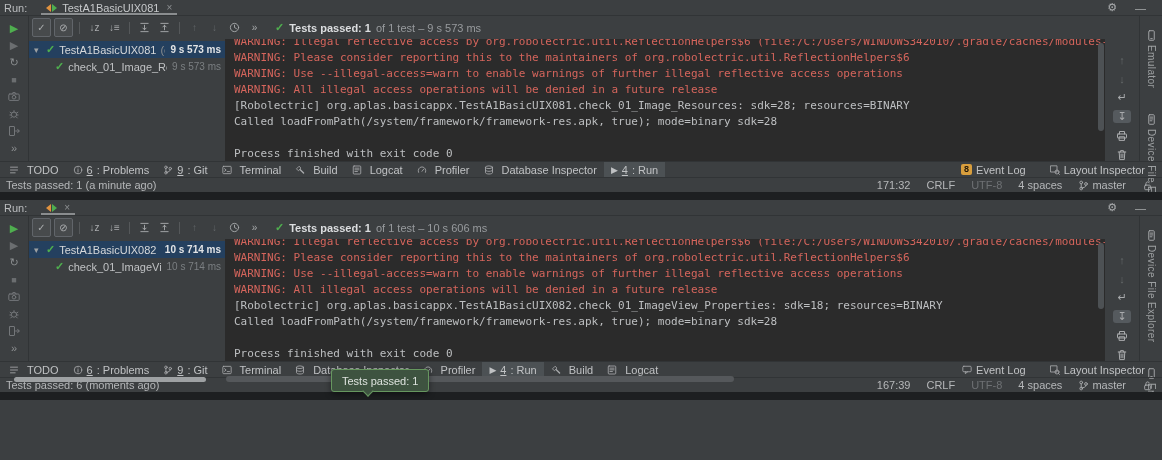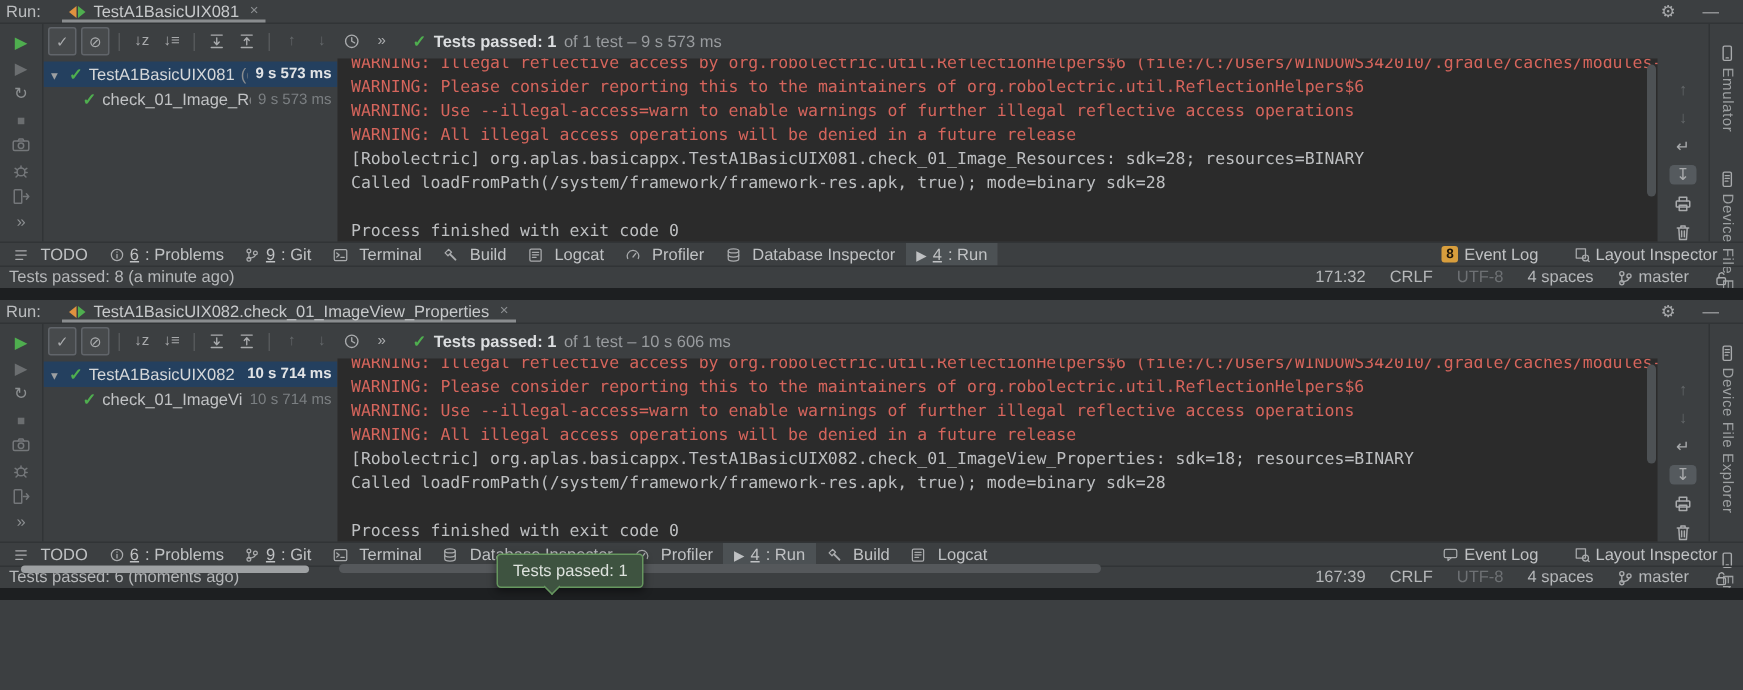--- a/index.html
+++ b/index.html
@@ -396,21 +396,21 @@
         <span class="twi">
             <svg class="i s10">
               <use href="#sym-layout"></use>
             </svg>
             <span>Layout Inspector</span>
           </span>
       </div>
     </div>
 
     <div class="sbar">
-      <span>Tests passed: 8 (a minute ago)</span>
+      <span>Tests passed: 1 (a minute ago)</span>
       <div class="sbr">
         <span>171:32</span>
         <span>CRLF</span>
         <span class="dim">UTF-8</span>
         <span>4 spaces</span>
         <span class="git">
             <svg class="i s11">
               <use href="#sym-branch"></use>
             </svg>
             <span>master</span>
@@ -424,21 +424,20 @@
   </div>
 
   <div class="panel">
     <div class="hdr">
       <span class="runlbl">Run:</span>
       <div class="tab">
         <span class="tabicon">
             <i class="l"></i>
             <i class="r"></i>
           </span>
-        <span class="tabtitle">TestA1BasicUIX082.check_01_ImageView_Properties</span>
         <span class="tabx">×</span>
       </div>
       <span class="sp"></span>
       <span class="hbtn">⚙</span>
       <span class="hbtn">—</span>
     </div>
 
     <div class="bodyrow">
       <div class="lstrip">
         <span class="lsbtn green">▶</span>

